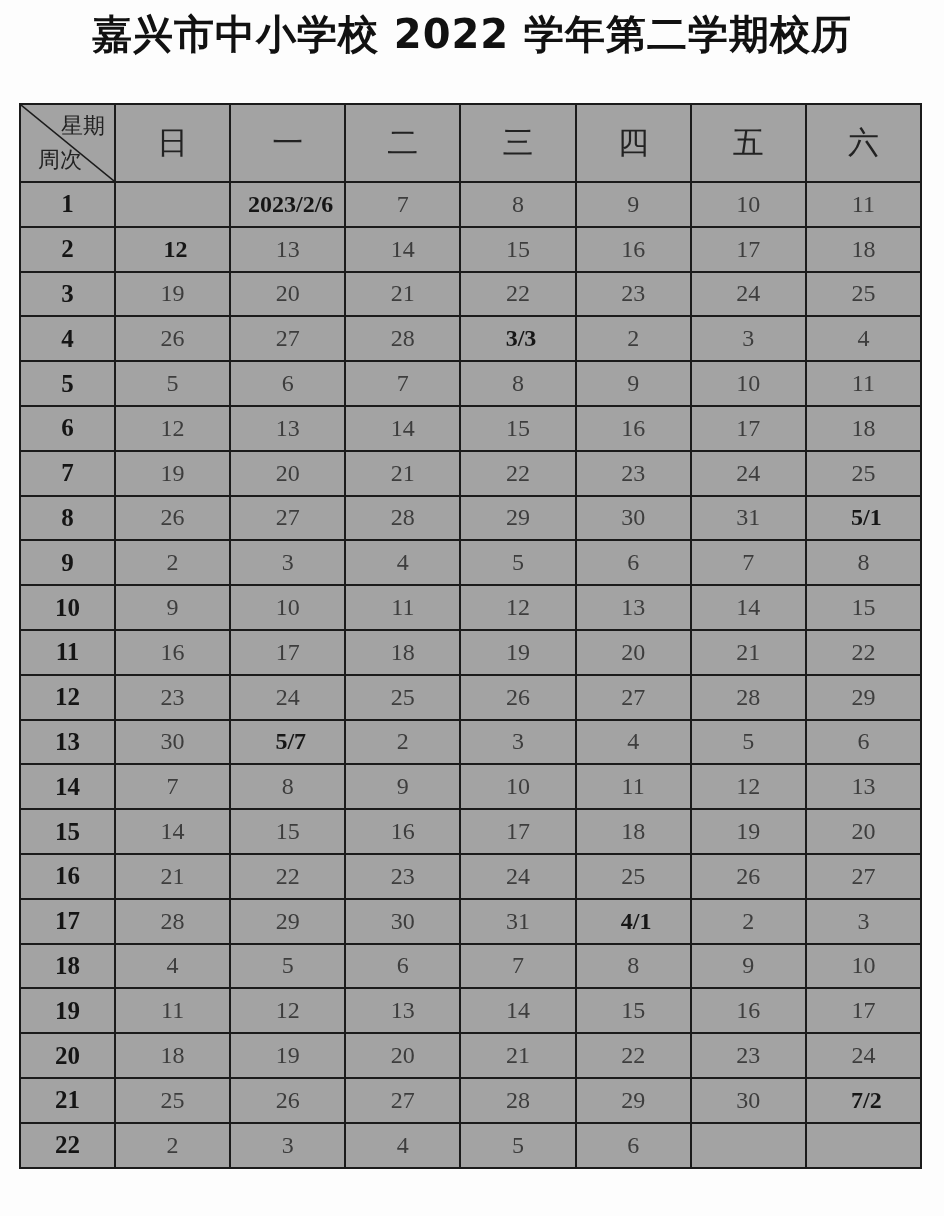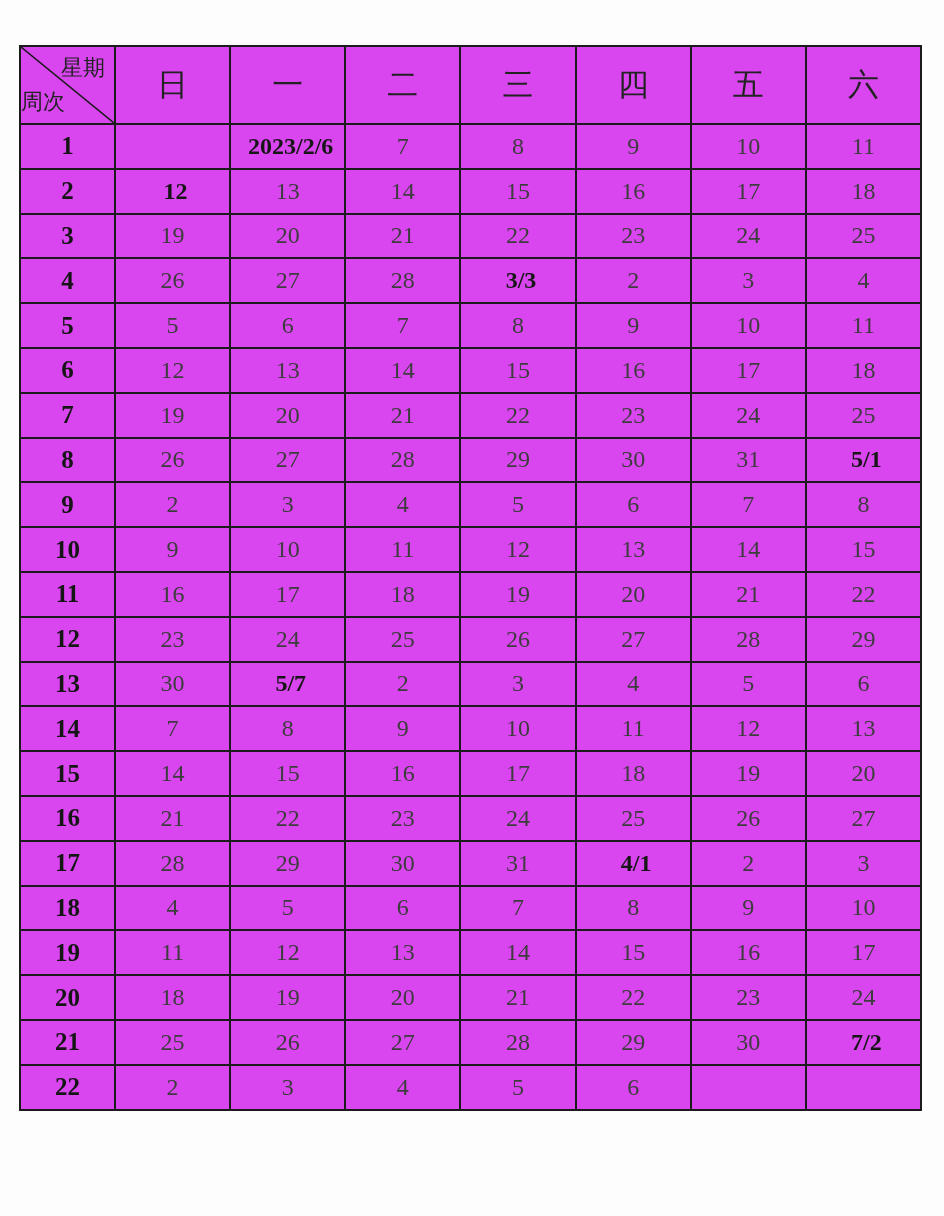--- a/index.html
+++ b/index.html
@@ -25,21 +25,21 @@
     font-size: 40px;
     color: #111;
     letter-spacing: 1px;
     line-height: 1.2;
   }
   table.calendar {
     border-collapse: collapse;
     table-layout: fixed;
     width: 903px;
     margin: 45px 0 0 19px;
-    background: #d946ef;
+    background: #a3a3a3;
     border: 2px solid #1b1b1b;
   }
   table.calendar th,
   table.calendar td {
     border: 2px solid #1b1b1b;
     text-align: center;
     vertical-align: middle;
     padding: 0;
     overflow: hidden;
   }
@@ -60,41 +60,42 @@
     width: 100%; height: 100%;
     display: block;
   }
   .corner-label {
     position: absolute;
     font-size: 22px;
     color: #222;
     line-height: 1;
   }
   .corner-week { top: 10px; right: 9px; }
-  .corner-zhou { bottom: 10px; left: 0; }
+  .corner-zhou { bottom: 10px; left: 17px; }
   td.week-cell {
     font-weight: bold;
     font-size: 25px;
     color: #151515;
   }
   td.day-cell {
     font-size: 24px;
     color: #3d3d3d;
   }
   td.day-cell.bold {
     font-weight: bold;
     color: #161616;
     padding-left: 6px;
   }
 </style>
 </head>
 <body>
 
 <div class="page">
 
+  <h1 class="title">嘉兴市中小学校 2022 学年第二学期校历</h1>
 
   <table class="calendar">
     <colgroup>
       <col class="week-col">
       <col>
         <col>
         <col>
         <col>
         <col>
         <col>

